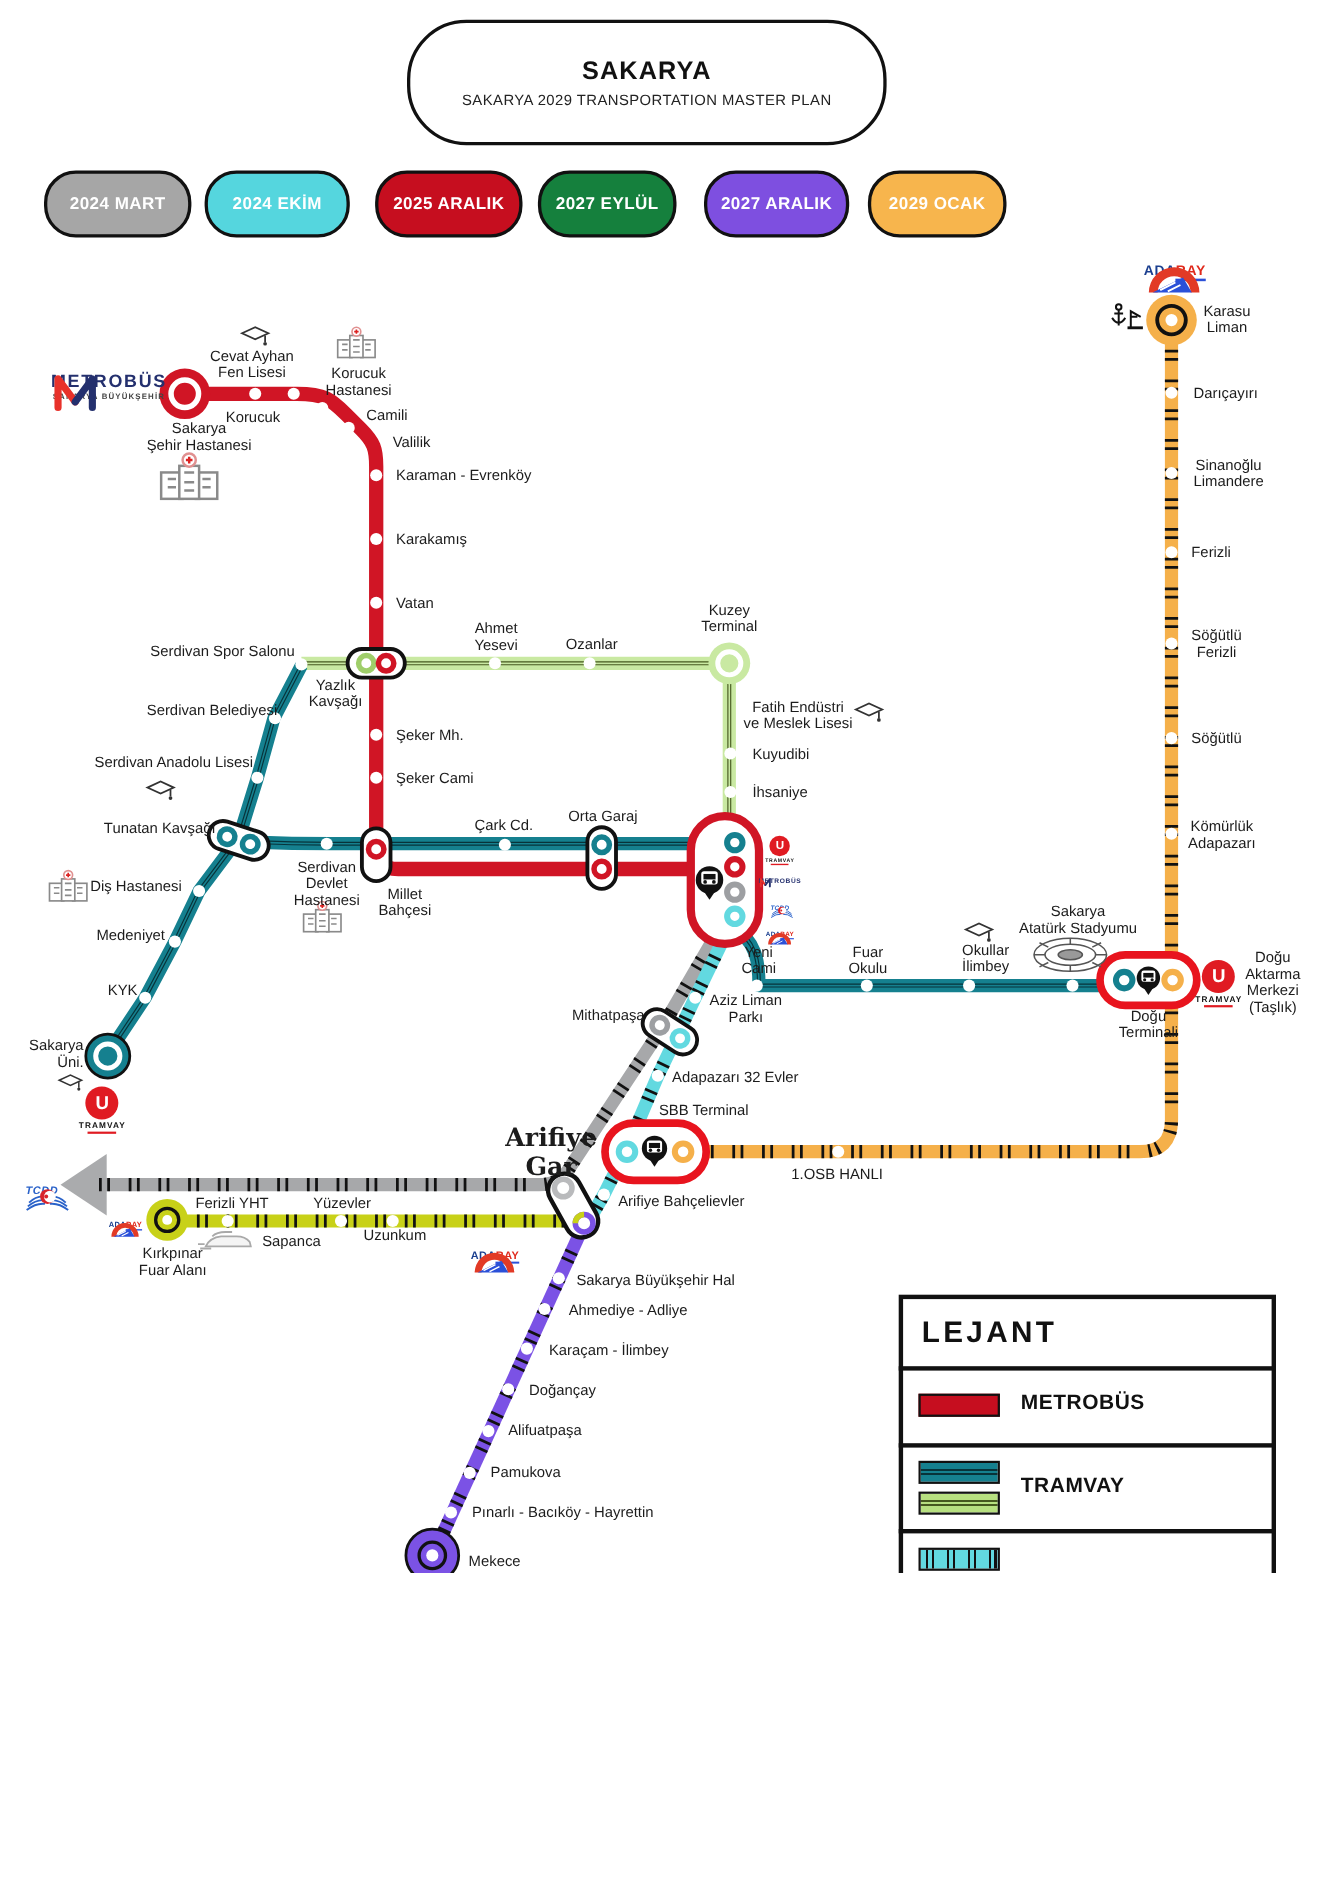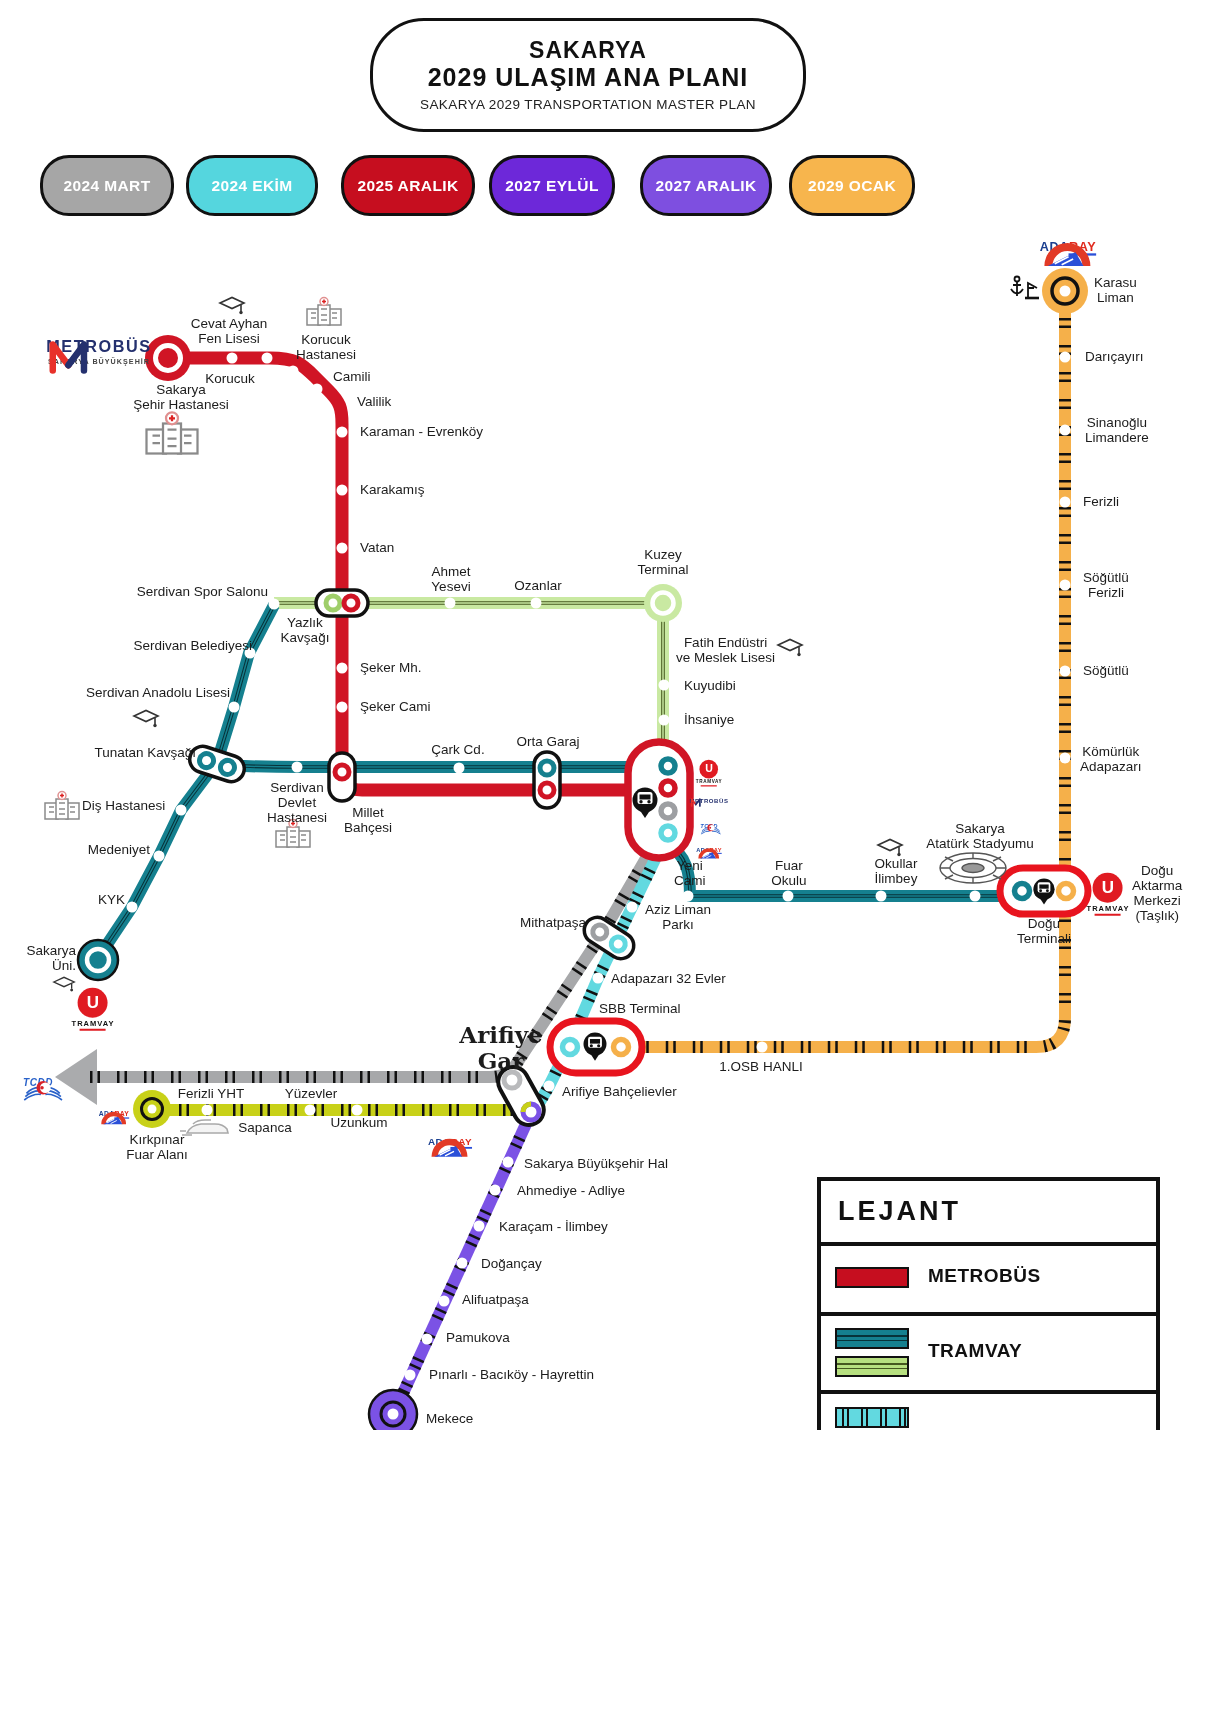--- a/index.html
+++ b/index.html
@@ -13,21 +13,21 @@
   .t1{font-size:23px;font-weight:800;color:#111;letter-spacing:1px;line-height:1.1;}
   .t2{font-size:25px;font-weight:800;color:#111;letter-spacing:1px;line-height:1.15;}
   .t3{font-size:13.5px;font-weight:500;color:#222;letter-spacing:.4px;margin-top:5px;}
   
   .pill{position:absolute;top:155px;height:55px;border:3px solid #111;border-radius:29px;color:#fff;
         font-size:15.5px;font-weight:700;display:flex;align-items:center;justify-content:center;
         letter-spacing:.4px;z-index:5;}
   .p1{left:40px;width:128px;background:#a6a6a6;}
   .p2{left:186px;width:126px;background:#55d6de;}
   .p3{left:341px;width:128px;background:#c60e1f;}
-  .p4{left:489px;width:120px;background:#6d28d9;}
+  .p4{left:489px;width:120px;background:#15803d;}
   .p5{left:640px;width:126px;background:#7e4fe0;}
   .p6{left:789px;width:120px;background:#f7b54d;}
   
   .st{position:absolute;font-size:13.5px;line-height:1.12;color:#1c1c1c;white-space:pre-line;z-index:6;}
   .c{transform:translate(-50%,-50%);text-align:center;}
   .l{transform:translate(0,-50%);text-align:center;}
   .r{transform:translate(-100%,-50%);text-align:right;}
   .serifb{font-family:"DejaVu Serif","Liberation Serif",serif;font-weight:700;font-size:23px;}
   .kent{font-family:"DejaVu Serif","Liberation Serif",serif;font-weight:700;font-size:27px;
         color:#d01525;letter-spacing:1px;line-height:1.05;}
@@ -304,21 +304,20 @@
   <use href="#hosp" transform="translate(172,440) scale(1.5)"></use>
   <use href="#hosp" transform="translate(62,810)"></use>
   <use href="#hosp" transform="translate(293,838)"></use>
   <use href="#stad" transform="translate(973,868)"></use>
   <use href="#port" transform="translate(1024,290)"></use>
   <use href="#yht" transform="translate(207,1128)"></use>
 </svg>
 
 <div class="titlebox">
   <div class="t1">SAKARYA</div>
-  <div class="t2">2029 ULAŞIM ANA PLANI</div>
   <div class="t3">SAKARYA 2029 TRANSPORTATION MASTER PLAN</div>
 </div>
 
 <div class="pill p1">
       <span>2024 MART</span>
     </div>
 <div class="pill p2">
       <span>2024 EKİM</span>
     </div>
 <div class="pill p3">

